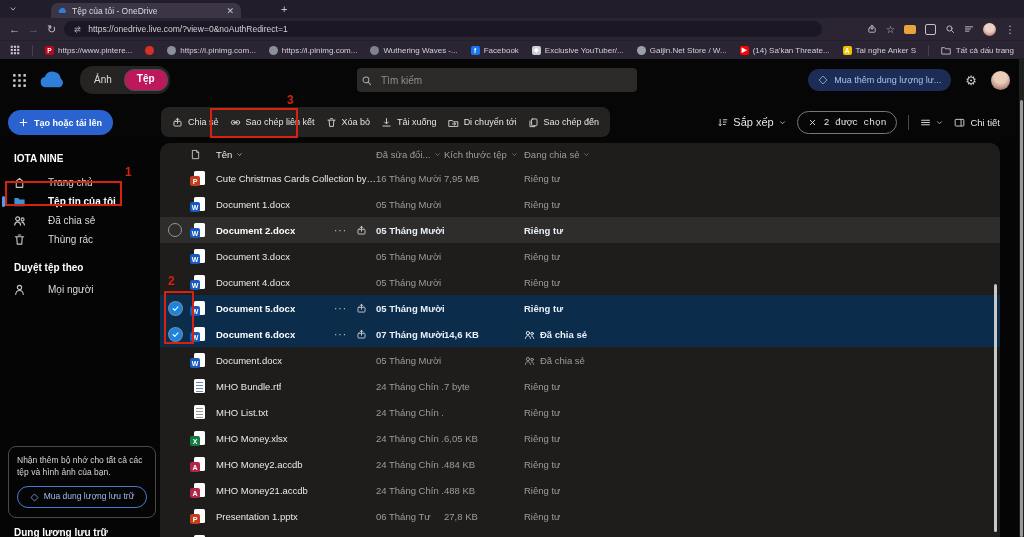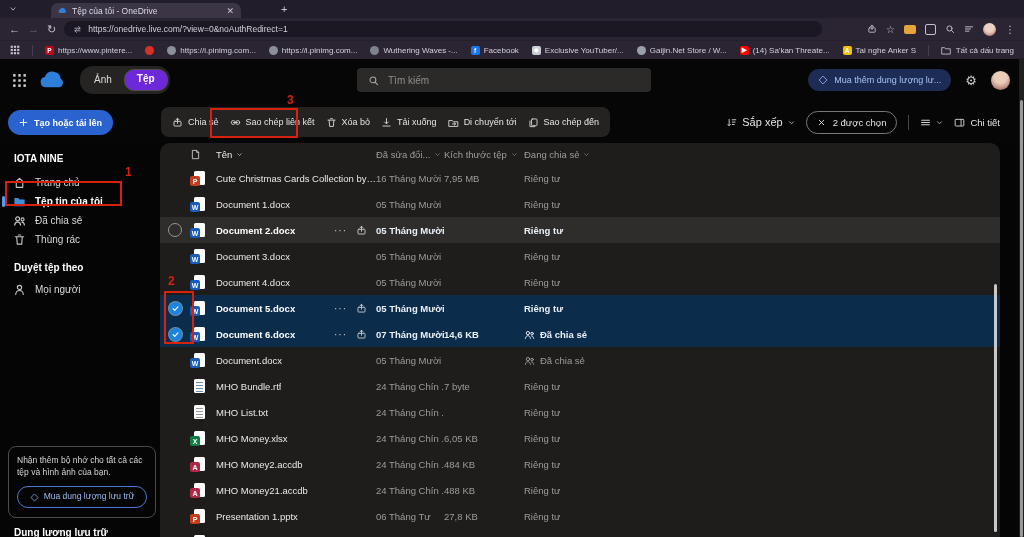--- a/index.html
+++ b/index.html
@@ -32,47 +32,47 @@
   .vbar{width:1px;height:11px;background:#45404f;flex:none;}
   .allbm{margin-left:auto;display:flex;align-items:center;gap:5px;}
   .scrollbar{position:absolute;right:0;top:58px;bottom:0;width:5px;background:#1f1f1f;z-index:40;}
   .scroll-thumb{position:absolute;left:1px;width:3px;top:42px;bottom:0;background:#9a9a9a;border-radius:2px;}
   
   .odhead{height:42px;background:#060606;display:flex;align-items:center;padding:0 14px 0 12px;position:relative;}
   .waffle{color:#c8c6c4;}
   .odlogo{margin-left:12px;}
   .toggle{margin-left:14px;background:#252423;border-radius:13px;height:24px;display:flex;align-items:center;padding:2px;}
   .tg{padding:0 12px;font-size:10px;color:#dddbd9;height:20px;line-height:20px;border-radius:10px;}
-  .tg.active{background:#6d28d9;border:1px solid #504e4c;color:#fff;font-weight:bold;line-height:18px;}
+  .tg.active{background:#be185d;border:1px solid #504e4c;color:#fff;font-weight:bold;line-height:18px;}
   .odsearch{position:absolute;left:357px;top:9px;width:272px;height:24px;background:#2b2a29;border-radius:4px;
-            display:flex;align-items:center;gap:9px;padding:0 11px;color:#908e8c;font-size:10px;}
+            display:flex;align-items:center;gap:9px;padding:0 4px;color:#908e8c;font-size:10px;}
   .odright{margin-left:auto;display:flex;align-items:center;gap:14px;}
   .premium{height:22px;border-radius:11px;background:#1d2c55;color:#a6c1f5;font-size:9px;
            display:flex;align-items:center;gap:6px;padding:0 10px;white-space:nowrap;}
   .gear{color:#c8c6c4;font-size:13px;line-height:1;}
   .odavatar{width:19px;height:19px;border-radius:50%;
       background:radial-gradient(circle at 50% 32%,#e9cdb9 0 38%,#c99c90 62%,#6e4c42 100%);}
   
   .cmdbar{height:42px;background:#060606;position:relative;}
   .create{position:absolute;left:8px;top:9px;height:25px;border-radius:13px;background:#2a63cf;color:#fff;
           font-size:9px;font-weight:bold;display:flex;align-items:center;gap:6px;padding:0 11px;}
   .agroup{position:absolute;left:161px;top:6px;height:30px;background:#242322;border-radius:8px;
           display:flex;align-items:center;gap:11px;padding:0 11px;}
   .act{display:flex;align-items:center;gap:5px;color:#e6e4e1;font-size:9px;white-space:nowrap;}
   .act .ic{color:#d4d2cf;}
   .cmdright{position:absolute;right:24px;top:0;height:42px;display:flex;align-items:center;gap:11px;
             color:#e6e4e1;font-size:9.5px;}
-  .selpill{border:1px solid #7a7876;border-radius:12px;height:21px;display:flex;align-items:center;gap:7px;padding:0 10px;}
+  .selpill{border:1px solid #7a7876;border-radius:12px;height:21px;display:flex;align-items:center;gap:7px;padding:0 10px;font-family:Liberation Mono, monospace;}
   .vdiv{width:1px;height:15px;background:#4a4846;}
   .chev{color:#b8b6b4;}
   
   .main{display:flex;height:395px;position:relative;}
   .sidebar{width:160px;flex:none;padding-top:6px;position:relative;overflow:hidden;font-size:10px;}
   .acct{font-weight:bold;color:#fff;padding:4px 0 9px 14px;font-size:10px;}
-  .snav{height:19px;display:flex;align-items:center;gap:9px;padding-left:13px;color:#dddbd9;position:relative;white-space:nowrap;}
+  .snav{height:19px;display:flex;align-items:center;gap:22px;padding-left:13px;color:#dddbd9;position:relative;white-space:nowrap;}
   .snav .ic{width:13px;color:#c8c6c4;flex:none;}
   .snav.selected{color:#fff;font-weight:bold;}
   .snav.selected::before{content:"";position:absolute;left:2px;top:4px;bottom:4px;width:2.5px;background:#4f9ff0;border-radius:2px;}
   .sidesec{font-weight:bold;color:#fff;padding:13px 0 7px 14px;}
   .promo{position:absolute;left:8px;bottom:20px;width:130px;border:1px solid #4c4a48;border-radius:8px;
          padding:8px 8px 9px;color:#d8d6d4;font-size:8.5px;line-height:1.35;}
   .promo-btn{margin-top:8px;border:1px solid #4a7ad0;border-radius:11px;height:20px;display:flex;
              align-items:center;justify-content:center;gap:5px;color:#9dbbf2;font-size:8.5px;}
   .storage-h{position:absolute;left:14px;top:384px;font-weight:bold;color:#fff;font-size:10px;white-space:nowrap;}
   .content{flex:1;margin-right:24px;background:#1e1d1c;border-radius:10px 10px 0 0;position:relative;overflow:hidden;}

